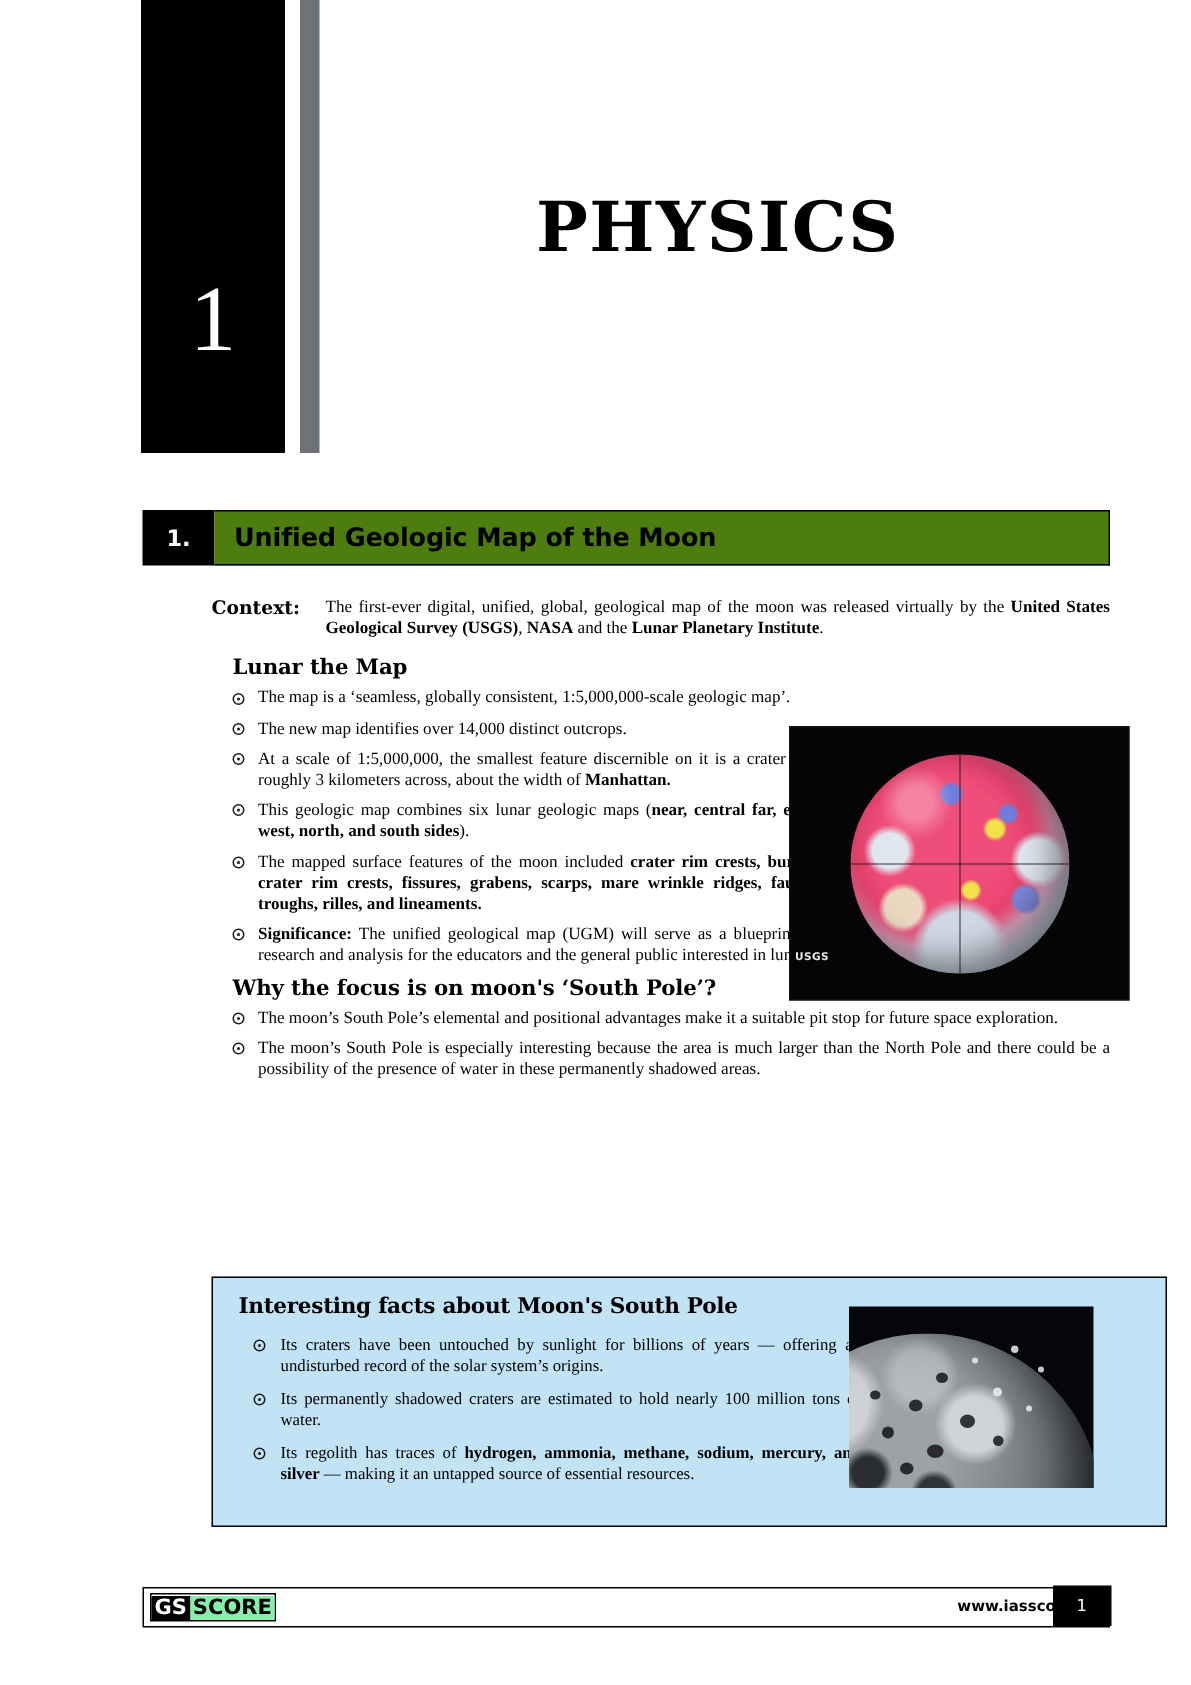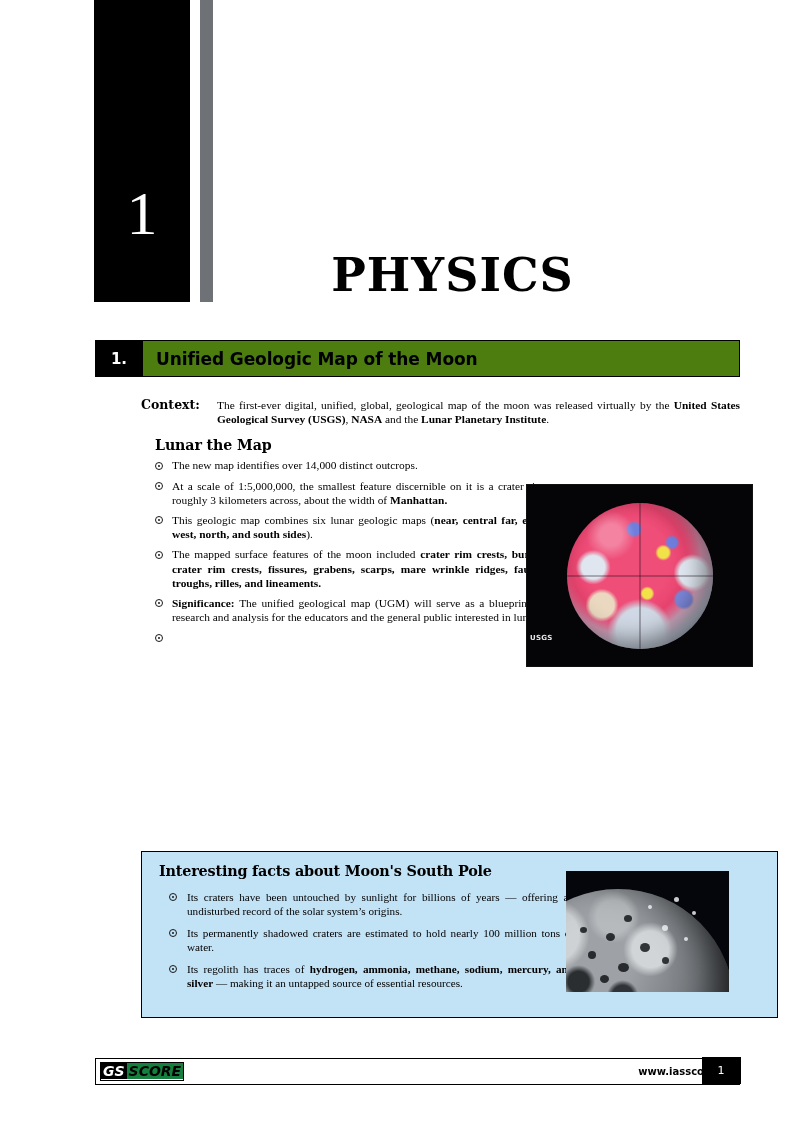--- a/index.html
+++ b/index.html
@@ -26,22 +26,22 @@
     font-family:"Liberation Serif",serif;
     font-size:62px;
     line-height:62px;
     font-weight:400;
   }
   .chapter-bar{
     position:absolute;left:200px;top:0;width:13px;height:302px;
     background:#6e7277;
   }
   .chapter-title{
-    position:absolute;left:196px;top:0;width:527px;height:302px;
-    display:flex;align-items:flex-end;justify-content:center;
+    position:absolute;left:222px;top:0;width:527px;height:302px;
+    display:flex;align-items:center;justify-content:center;
   }
   .chapter-title span{
     font-family:"DejaVu Serif","Liberation Serif",serif;
     font-weight:700;
     font-size:46px;
     letter-spacing:1px;
     color:#000;
     padding-right:14px;
   }
 
@@ -224,31 +224,31 @@
   }
 
   
   .footer{
     position:absolute;left:95px;top:1058px;width:645px;height:27px;
     border:1.6px solid #000;box-sizing:border-box;
     display:flex;align-items:center;
     background:#fff;
   }
   .logo{
-    display:flex;align-items:flex-start;height:19px;margin-left:4px;
-    border:1px solid #000;box-sizing:border-box;font-style:italic;
+    display:flex;align-items:flex-end;height:19px;margin-left:4px;
+    border:1px solid #000;box-sizing:border-box;
   }
   .logo .gs{
     background:#000;color:#fff;
     font-family:"DejaVu Sans","Liberation Sans",sans-serif;
     font-weight:700;font-size:14px;
     padding:0 2px;display:flex;align-items:center;
   }
   .logo .score{
-    background:#15803d;color:#000;
+    background:#86efac;color:#000;
     font-family:"DejaVu Sans","Liberation Sans",sans-serif;
     font-weight:700;font-size:14px;
     padding:0 2px;display:flex;align-items:center;
   }
   .footer-spacer{flex:1;}
   .footer-url{
     font-family:"DejaVu Sans","Liberation Sans",sans-serif;
     font-weight:700;font-size:10px;
     margin-right:9px;
   }
@@ -287,44 +287,54 @@
       <div class="context-text">
         <span>The first-ever digital, unified, global, geological map of the moon was released virtually by the </span><span class="b">United States Geological Survey (USGS)</span><span>, </span><span class="b">NASA</span><span> and the </span><span class="b">Lunar Planetary Institute</span><span>.</span>
       </div>
     </div>
 
     <div class="h2">Lunar the Map</div>
 
     <ul class="bullets narrow">
       <li>
         <span class="bullet-icon"></span>
+        <span>The map is a ‘seamless, globally consistent, 1:5,000,000-scale geologic map’.</span>
+      </li>
+      <li>
+        <span class="bullet-icon"></span>
         <span>The new map identifies over 14,000 distinct outcrops.</span>
       </li>
       <li>
         <span class="bullet-icon"></span>
         <span>At a scale of 1:5,000,000, the smallest feature discernible on it is a crater rim roughly 3 kilometers across, about the width of </span><span class="b">Manhattan.</span>
       </li>
       <li>
         <span class="bullet-icon"></span>
         <span>This geologic map combines six lunar geologic maps (</span><span class="b">near, central far, east, west, north, and south sides</span><span>).</span>
       </li>
       <li>
         <span class="bullet-icon"></span>
         <span>The mapped surface features of the moon included </span><span class="b">crater rim crests, buried crater rim crests, fissures, grabens, scarps, mare wrinkle ridges, faults, troughs, rilles, and lineaments.</span>
       </li>
       <li class="wide">
         <span class="bullet-icon"></span>
         <span class="b">Significance:</span><span> The unified geological map (UGM) will serve as a blueprint for future human missions and a source of research and analysis for the educators and the general public interested in lunar geology.</span>
       </li>
     </ul>
 
+    <div class="h2">Why the focus is on moon's ‘South Pole’?</div>
 
     <ul class="bullets">
       <li>
         <span class="bullet-icon"></span>
+        <span>The moon’s South Pole’s elemental and positional advantages make it a suitable pit stop for future space exploration.</span>
+      </li>
+      <li>
+        <span class="bullet-icon"></span>
+        <span>The moon’s South Pole is especially interesting because the area is much larger than the North Pole and there could be a possibility of the presence of water in these permanently shadowed areas.</span>
       </li>
     </ul>
 
   </div>
 
   <div class="moon-map">
     <div class="globe"></div>
     <div class="grid-h"></div>
     <div class="grid-v"></div>
     <div class="usgs">USGS</div>

